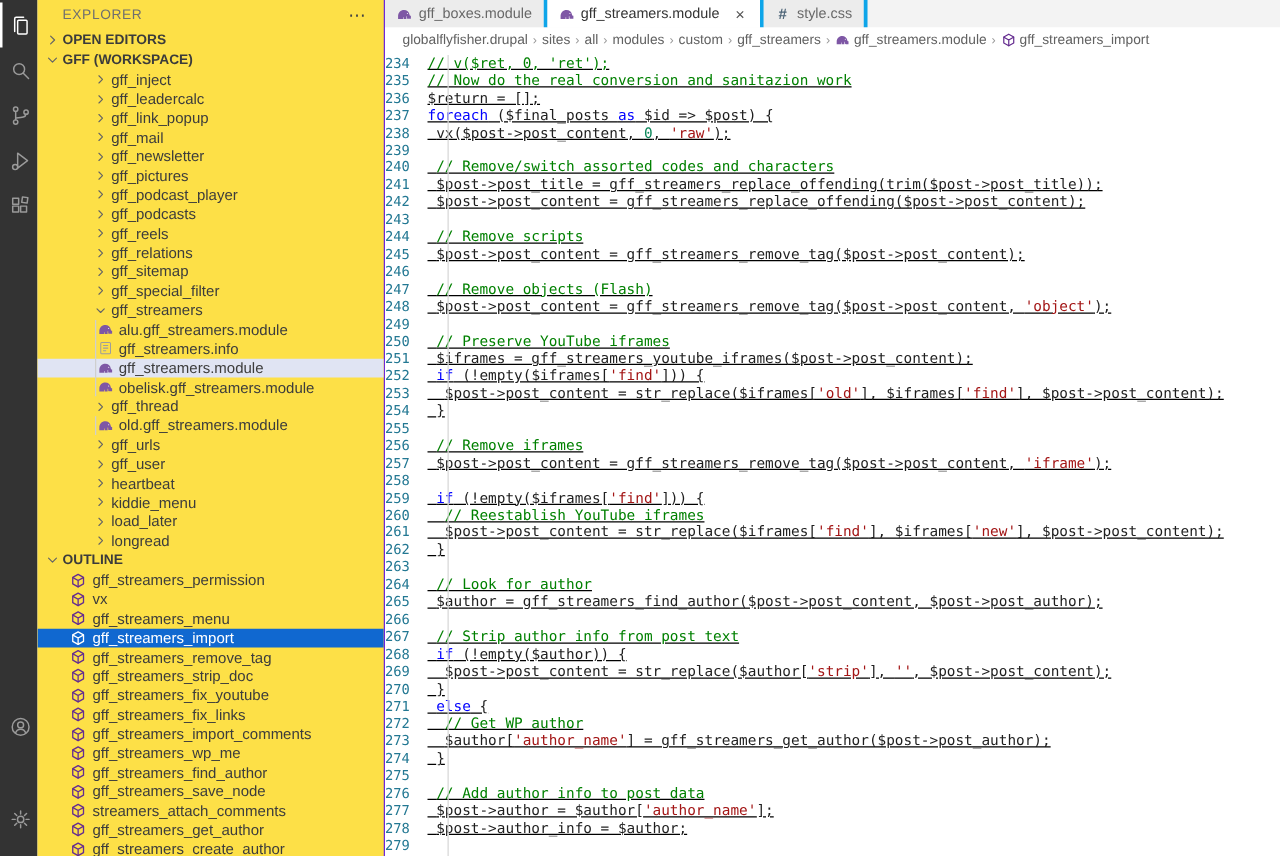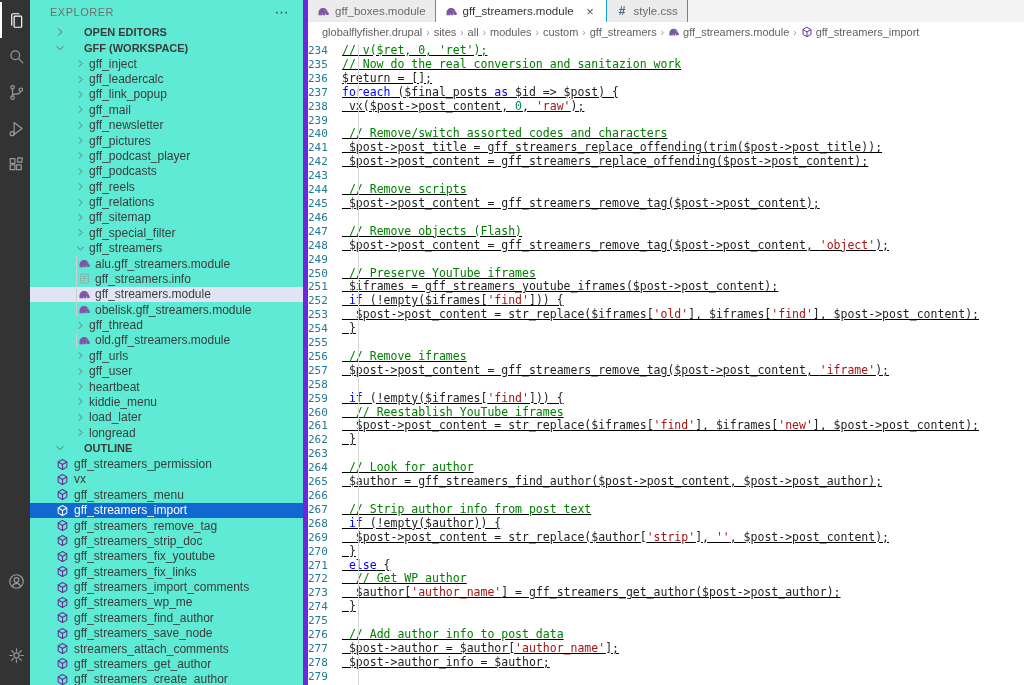--- a/index.html
+++ b/index.html
@@ -12,26 +12,26 @@
   .ab-top { flex:1; display:flex; flex-direction:column; padding-top:2px; }
   .ab-bottom { display:flex; flex-direction:column; }
   .ab-item { height:36px; width:30px; display:flex; align-items:center; justify-content:center;
     color:#9a9a9a; cursor:pointer; border-left:2px solid transparent; }
   .ab-item.active { color:#ffffff; border-left-color:#ffffff; }
   .ab-item svg { width:19px; height:19px; }
   .ab-item.acct { margin-bottom:38px; }
   .ab-item.gear { margin-bottom:12px; }
 
   
-  .sidebar { width:278px; flex:none; background:#5eead4; border-right:5px solid #6d28d9;
+  .sidebar { width:278px; flex:none; background:#fde047; border-right:1px solid #6d28d9;
     display:flex; flex-direction:column; overflow:hidden; color:#3c3c3c; }
   .sidebar-title { height:24px; flex:none; display:flex; align-items:center; justify-content:space-between;
     padding:0 14px 0 20px; font-size:11px; color:#6f6f6f; letter-spacing:.5px; }
   .sidebar-actions { color:#424242; font-size:14px; cursor:pointer; line-height:1; }
-  .shead { height:16px; flex:none; display:flex; align-items:center; gap:18px; padding-left:24px;
+  .shead { height:16px; flex:none; display:flex; align-items:center; gap:2px; padding-left:6px;
     font-size:11px; font-weight:bold; color:#3b3b3b; cursor:pointer; }
   .shead .chev { width:12px; height:12px; color:#646465; display:flex; align-items:center; }
   .chev svg { width:12px; height:12px; }
   .trow { height:15.38px; flex:none; display:flex; align-items:center; font-size:12px;
     color:#3c3c3c; cursor:pointer; white-space:nowrap; padding-left:45px; position:relative; }
   .trow .tchev { width:11px; height:11px; color:#646465; margin-right:3px; flex:none; display:flex; }
   .trow .tchev svg { width:11px; height:11px; }
   .trow.file { padding-left:48px; }
   .trow.file::before { content:""; position:absolute; left:46px; top:0; bottom:0; width:1px; background:#cfcfcf; }
   .ficon { width:13px; height:13px; margin-right:4px; flex:none; display:flex; align-items:center; justify-content:center; }
@@ -43,21 +43,21 @@
   .oicon svg { width:13px; height:13px; }
   .orow.sel { background:#1068d0; color:#ffffff; }
   .orow.sel .oicon { color:#ffffff; }
   .hash { font-weight:bold; color:#4e6578; font-size:12px; line-height:1; }
 
   
   .editor { flex:1; display:flex; flex-direction:column; background:#fff; min-width:0; }
   .tabbar { height:22px; flex:none; background:#f3f3f3; display:flex; font-size:11.5px;
     color:rgba(51,51,51,.72); }
   .tab { display:flex; align-items:center; gap:5px; padding:0 9px; background:#ececec;
-    border-right:1px solid #0ea5e9; cursor:pointer; white-space:nowrap; }
+    border-right:3px solid #0ea5e9; cursor:pointer; white-space:nowrap; }
   .tab.active { background:#ffffff; color:#333333; }
   .ticon { width:13px; height:13px; display:flex; align-items:center; justify-content:center; }
   .ticon svg { width:13px; height:13px; }
   .tclose { margin-left:5px; width:13px; text-align:center; font-size:13px; color:#555; cursor:pointer; line-height:1; }
   .breadcrumb { height:20px; flex:none; display:flex; align-items:center; background:#fff;
     padding-left:14px; font-size:11px; color:#616161; white-space:nowrap; }
   .bc-item { display:flex; align-items:center; gap:3px; cursor:pointer; }
   .bc-item .bicon { width:12px; height:12px; display:flex; }
   .bc-item .bicon svg { width:12px; height:12px; }
   .bc-sep { color:#9a9a9a; margin:0 4px; font-size:10px; }

